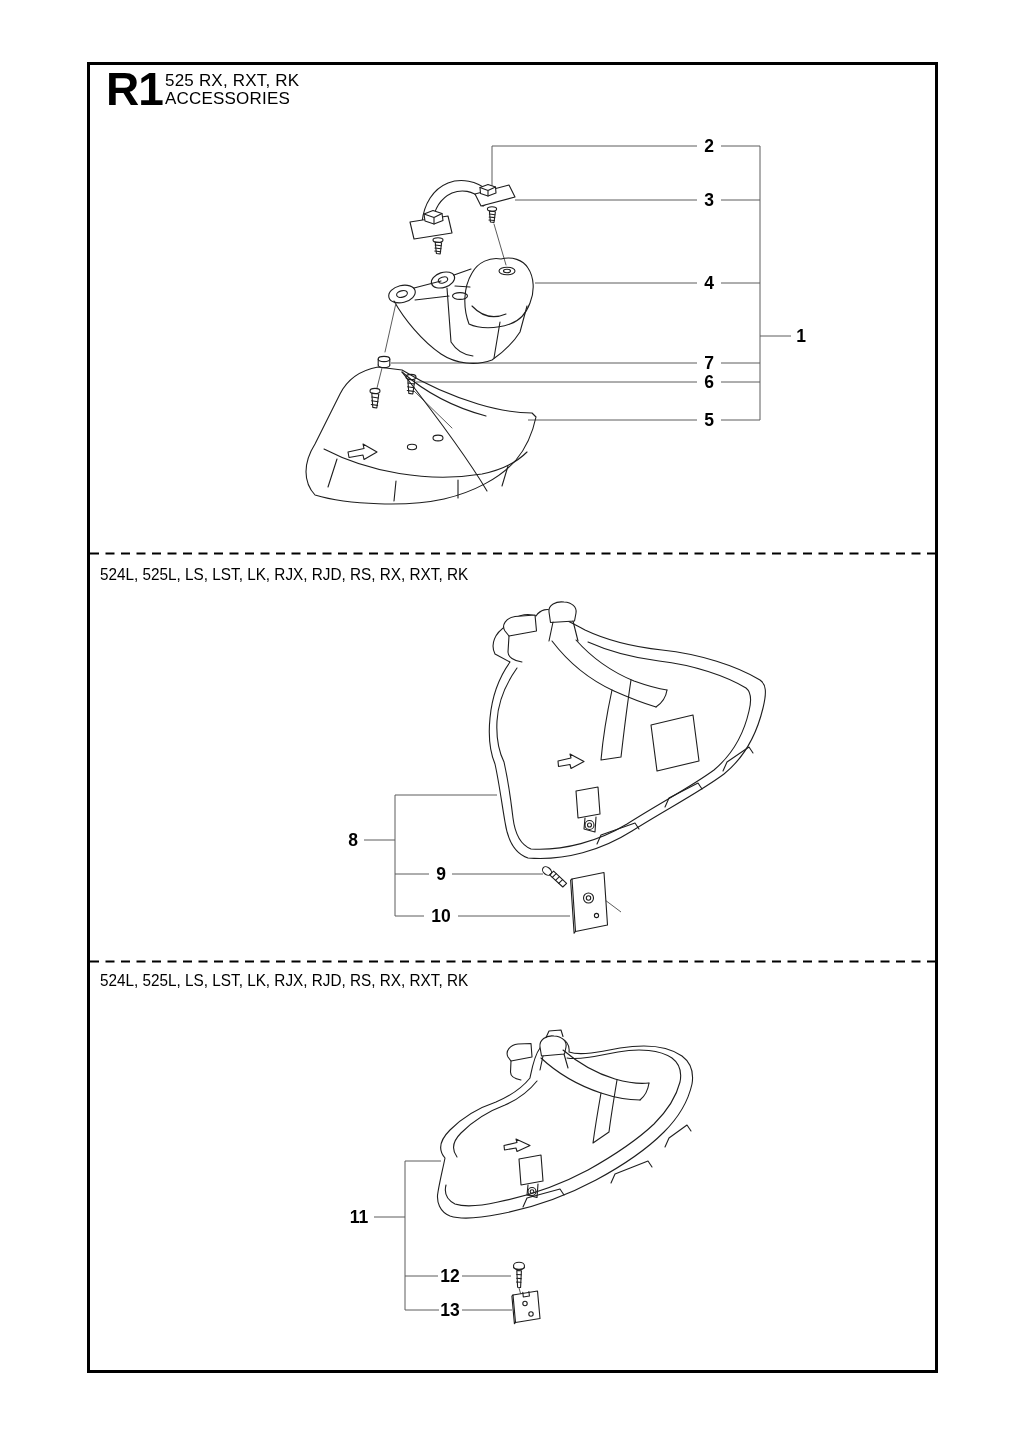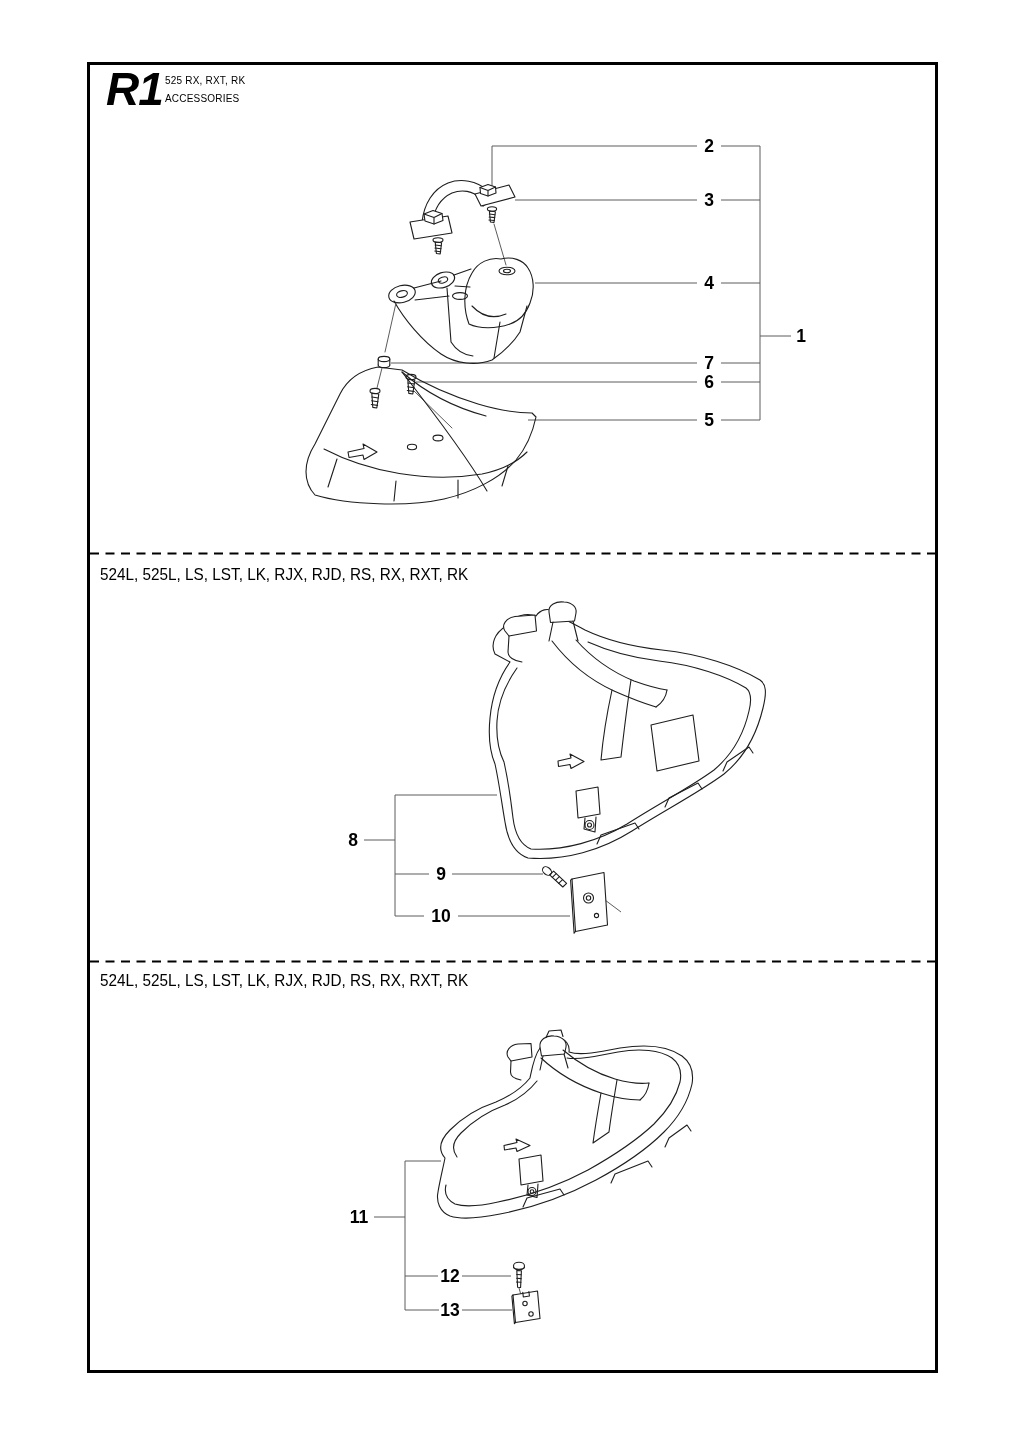--- a/index.html
+++ b/index.html
@@ -1,22 +1,22 @@
 <!DOCTYPE html>
 <html><head>
 <meta charset="utf-8">
 <style>
   html,body{margin:0;padding:0;background:#fff;}
   .page{position:relative;width:1024px;height:1435px;background:#fff;overflow:hidden;
         font-family:"Liberation Sans",sans-serif;color:#000;}
   .frame{position:absolute;left:87px;top:62px;width:851px;height:1311px;
          border:3px solid #000;box-sizing:border-box;background:#fff;}
   .hdr-code{position:absolute;left:106px;top:66px;font-size:46px;font-weight:700;
-            letter-spacing:-1px;line-height:1;font-style:italic;}
-  .hdr-sub{position:absolute;left:165px;top:72px;font-size:10px;line-height:17.5px;
+            letter-spacing:-1px;line-height:1;}
+  .hdr-sub{position:absolute;left:165px;top:72px;font-size:17px;line-height:17.5px;
            letter-spacing:.2px;}
   .sec-label{position:absolute;left:100px;font-size:17px;white-space:nowrap;
              transform:scaleX(.9);transform-origin:0 50%;letter-spacing:0;}
   .sec-label.l2{top:565px;}
   .sec-label.l3{top:971px;}
   svg.art{position:absolute;left:0;top:0;}
   .pt{stroke:#1e1e1e;stroke-width:1.1;fill:none;stroke-linecap:round;stroke-linejoin:round;}
   .ptf{stroke:#1e1e1e;stroke-width:1.1;fill:#fff;stroke-linejoin:round;}
   .ln{stroke:#5c5c5c;stroke-width:1;fill:none;}
   .sep{stroke:#000;stroke-width:2;stroke-dasharray:9 6.5;fill:none;}

